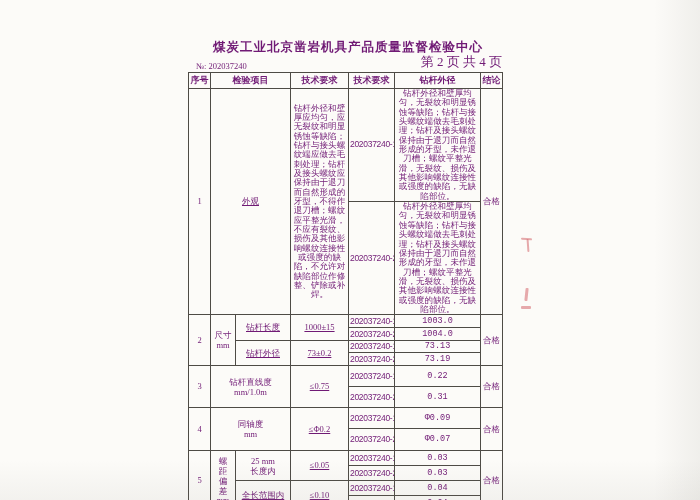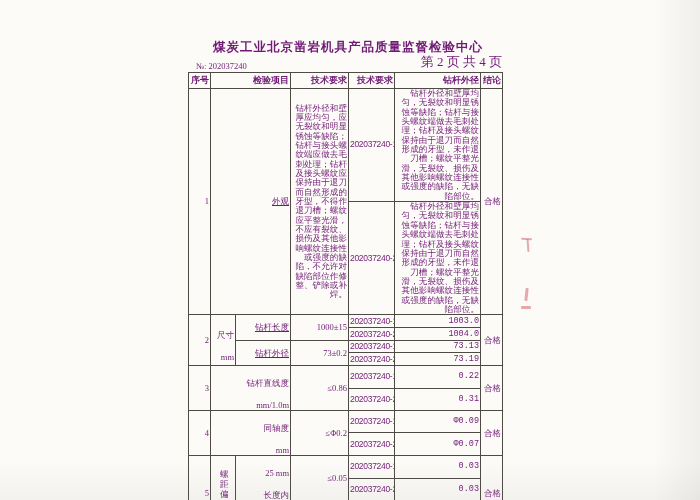--- a/index.html
+++ b/index.html
@@ -17,32 +17,32 @@
   .head-no{font-size:8.5px;padding-left:8px;white-space:nowrap;}
   .head-report-title{font-size:13.5px;font-weight:bold;letter-spacing:6px;white-space:nowrap;
           transform:translateX(3px);}
   .head-page{font-size:13px;white-space:nowrap;}
   table.rpt{position:absolute;left:188px;top:72px;border-collapse:collapse;table-layout:fixed;
           width:314px;}
   table.rpt col.c1{width:22px}  table.rpt col.c2{width:25px}  table.rpt col.c3{width:55px}
   table.rpt col.c4{width:58px}  table.rpt col.c5{width:46px}  table.rpt col.c6{width:86px}
   table.rpt col.c7{width:22px}
   table.rpt th,table.rpt td{border:1px solid #4e4b45;padding:0 1px;overflow:hidden;
-          font-size:8.5px;font-weight:normal;text-align:right;vertical-align:middle;line-height:1.1;}
+          font-size:8.5px;font-weight:normal;text-align:center;vertical-align:middle;line-height:1.1;}
   table.rpt th{font-size:9px;font-weight:600;}
   tr.h16{height:16px} tr.h82{height:82px} tr.h13{height:13px} tr.h12{height:12px}
   tr.h21{height:21px} tr.h22{height:22px} tr.h15{height:15px}
   td.longtext{font-size:7.6px;line-height:9.1px;text-align:left;vertical-align:top;
           padding:1px 2px;letter-spacing:0.1px;}
   td.sid{font-size:7px;letter-spacing:-0.3px;white-space:nowrap;text-align:center;
           font-family:"Liberation Sans","DejaVu Sans",sans-serif;}
   td.val{font-size:8px;font-family:Liberation Mono, monospace;}
-  td.req{font-size:8px;}
+  td.req{font-size:8px;text-decoration:underline;}
   td.item{font-size:9px;text-decoration:underline;}
-  .two-line span{display:block;line-height:10px;font-size:8.5px;margin-top:12px;}
+  .two-line span{display:block;line-height:10px;font-size:8.5px;}
   .vstack{display:block;width:11px;margin:0 auto;word-break:break-all;line-height:10px;font-size:8.5px;}
   .vunit{display:block;line-height:9px;font-size:8px;}
   .stamp-stroke{position:absolute;background:#d4666c;opacity:0.55;border-radius:1px;}
   .st1a{left:521px;top:238px;width:11px;height:2px;transform:rotate(4deg);}
   .st1b{left:527px;top:239px;width:2px;height:13px;transform:rotate(-4deg);}
   .st2a{left:525px;top:288px;width:3px;height:13px;transform:rotate(6deg);}
   .st3a{left:521px;top:306px;width:10px;height:2.5px;}
 </style>
 </head>
 <body>
@@ -115,21 +115,21 @@
         <td class="sid">202037240-2</td>
         <td class="val">73.19</td>
       </tr>
 
       <tr class="h21">
         <td rowspan="2">3</td>
         <td rowspan="2" colspan="2" class="two-line">
           <span>钻杆直线度</span>
           <span>mm/1.0m</span>
         </td>
-        <td rowspan="2" class="req">≤0.86</td>
+        <td rowspan="2" class="req">≤0.75</td>
         <td class="sid">202037240-1</td>
         <td class="val">0.22</td>
         <td rowspan="2">合格</td>
       </tr>
       <tr class="h21">
         <td class="sid">202037240-2</td>
         <td class="val">0.31</td>
       </tr>
 
       <tr class="h21">

